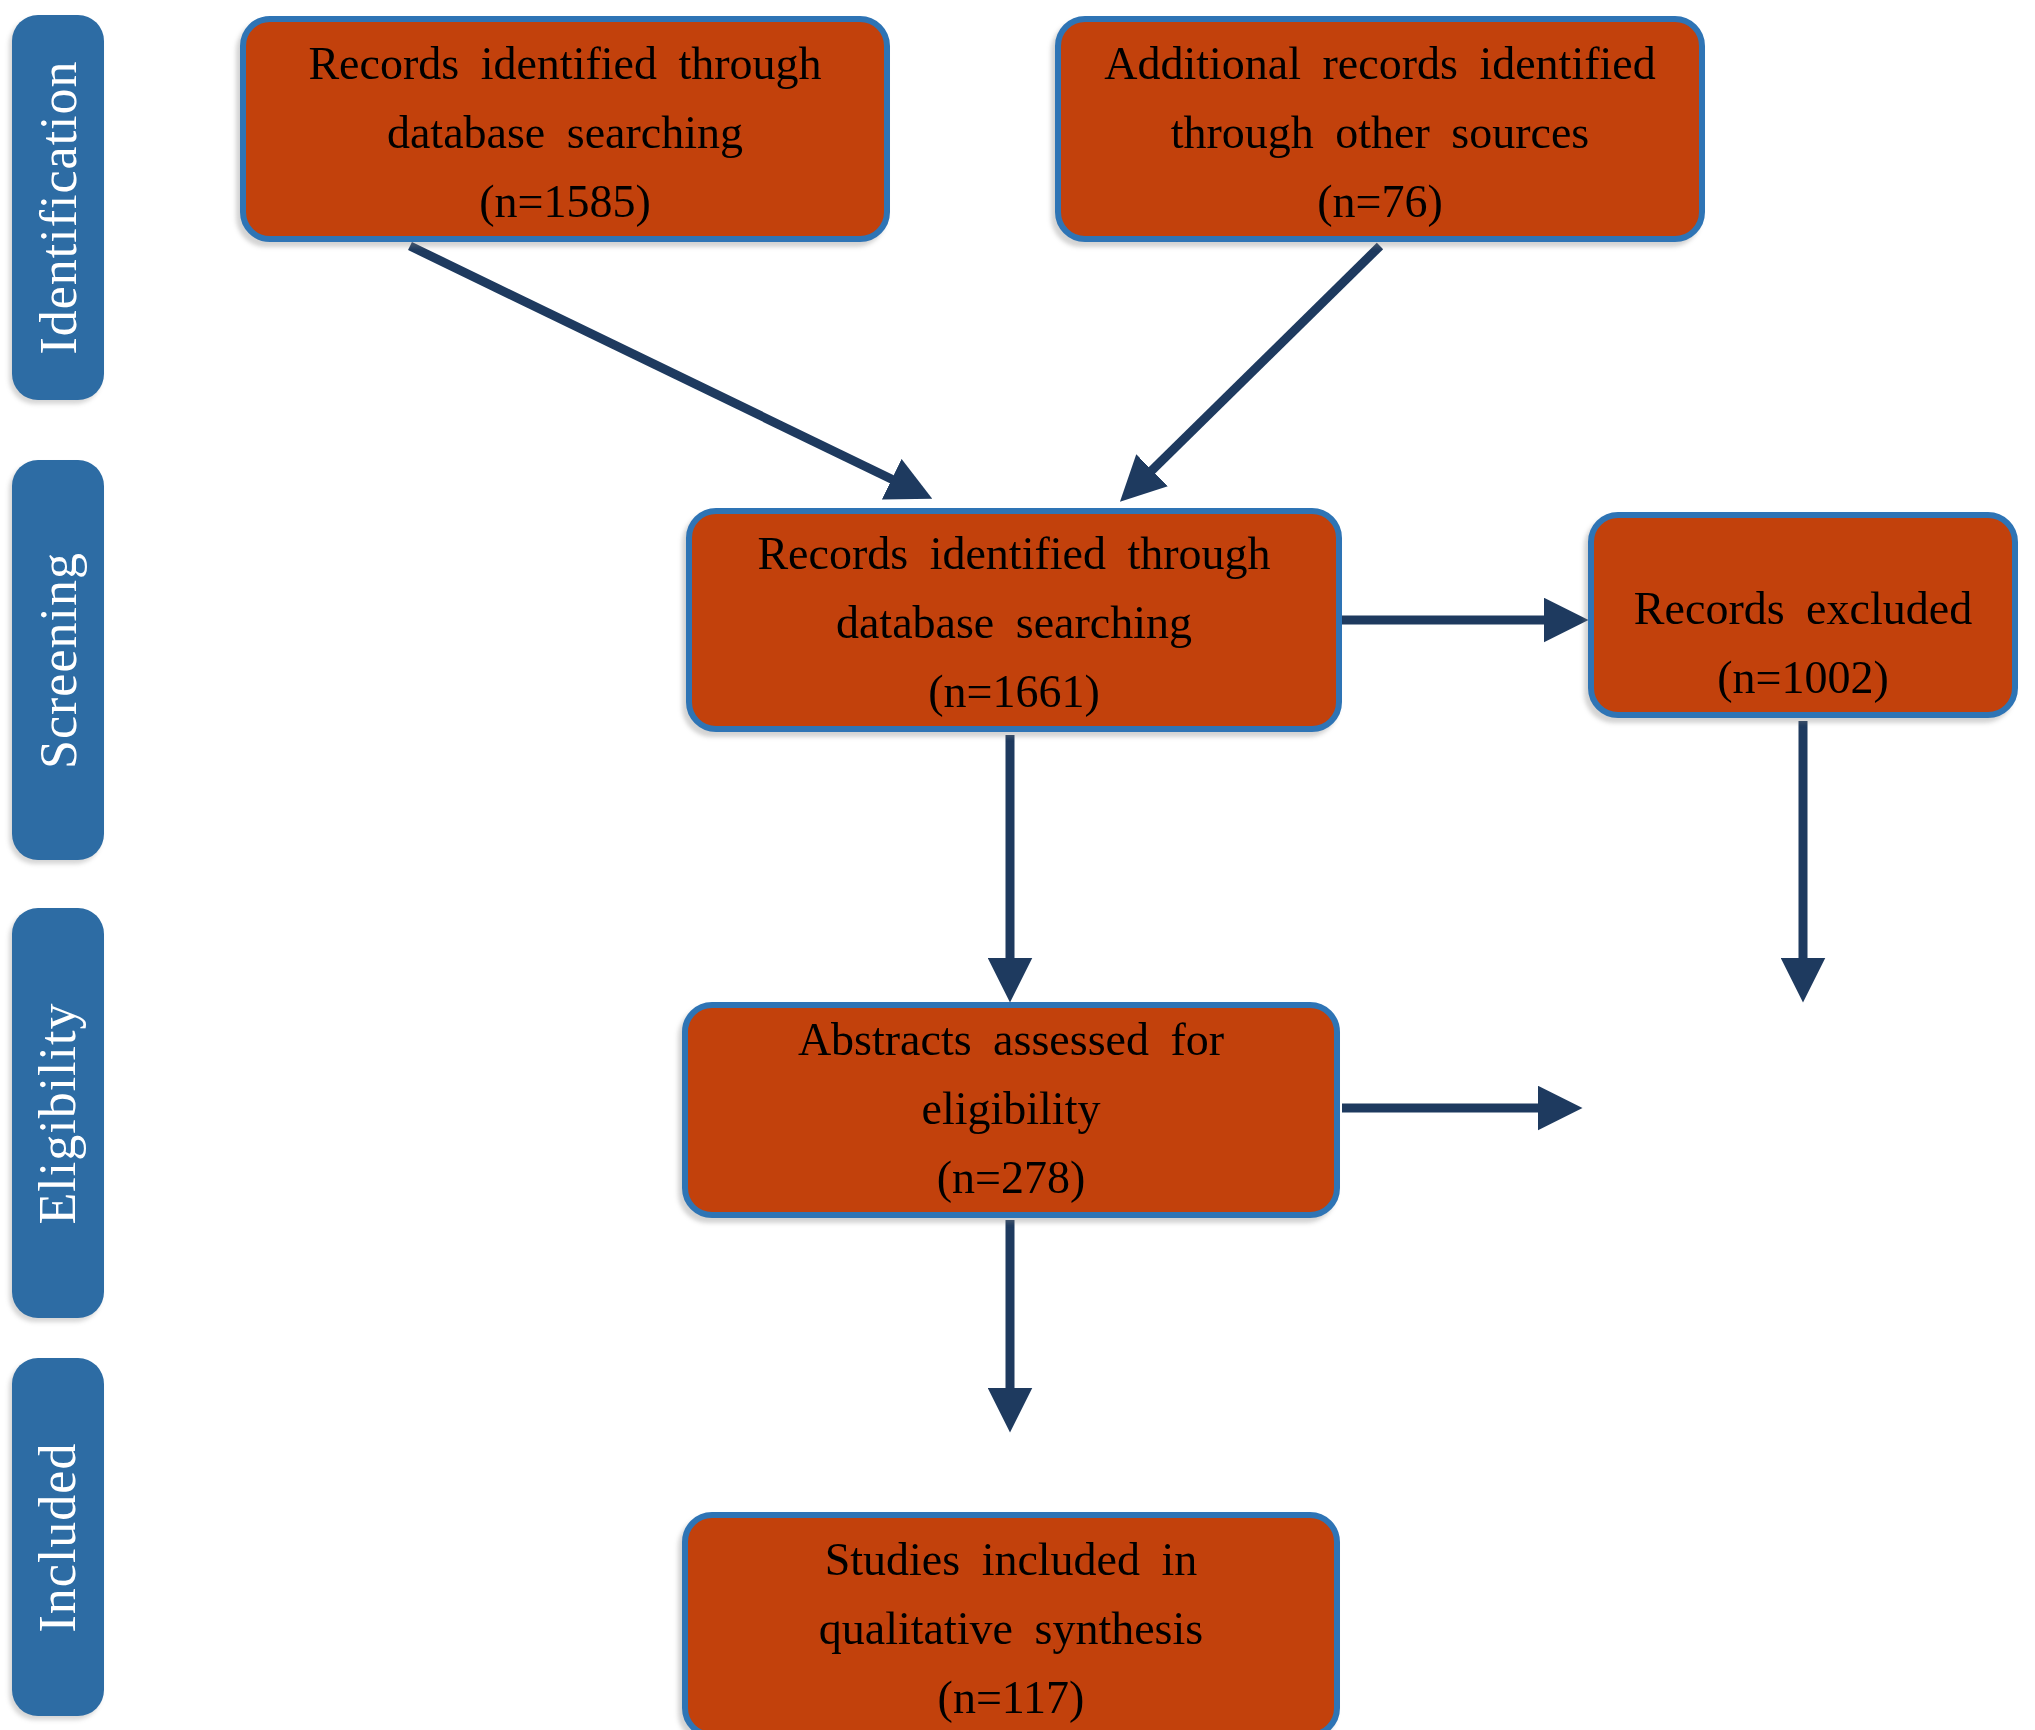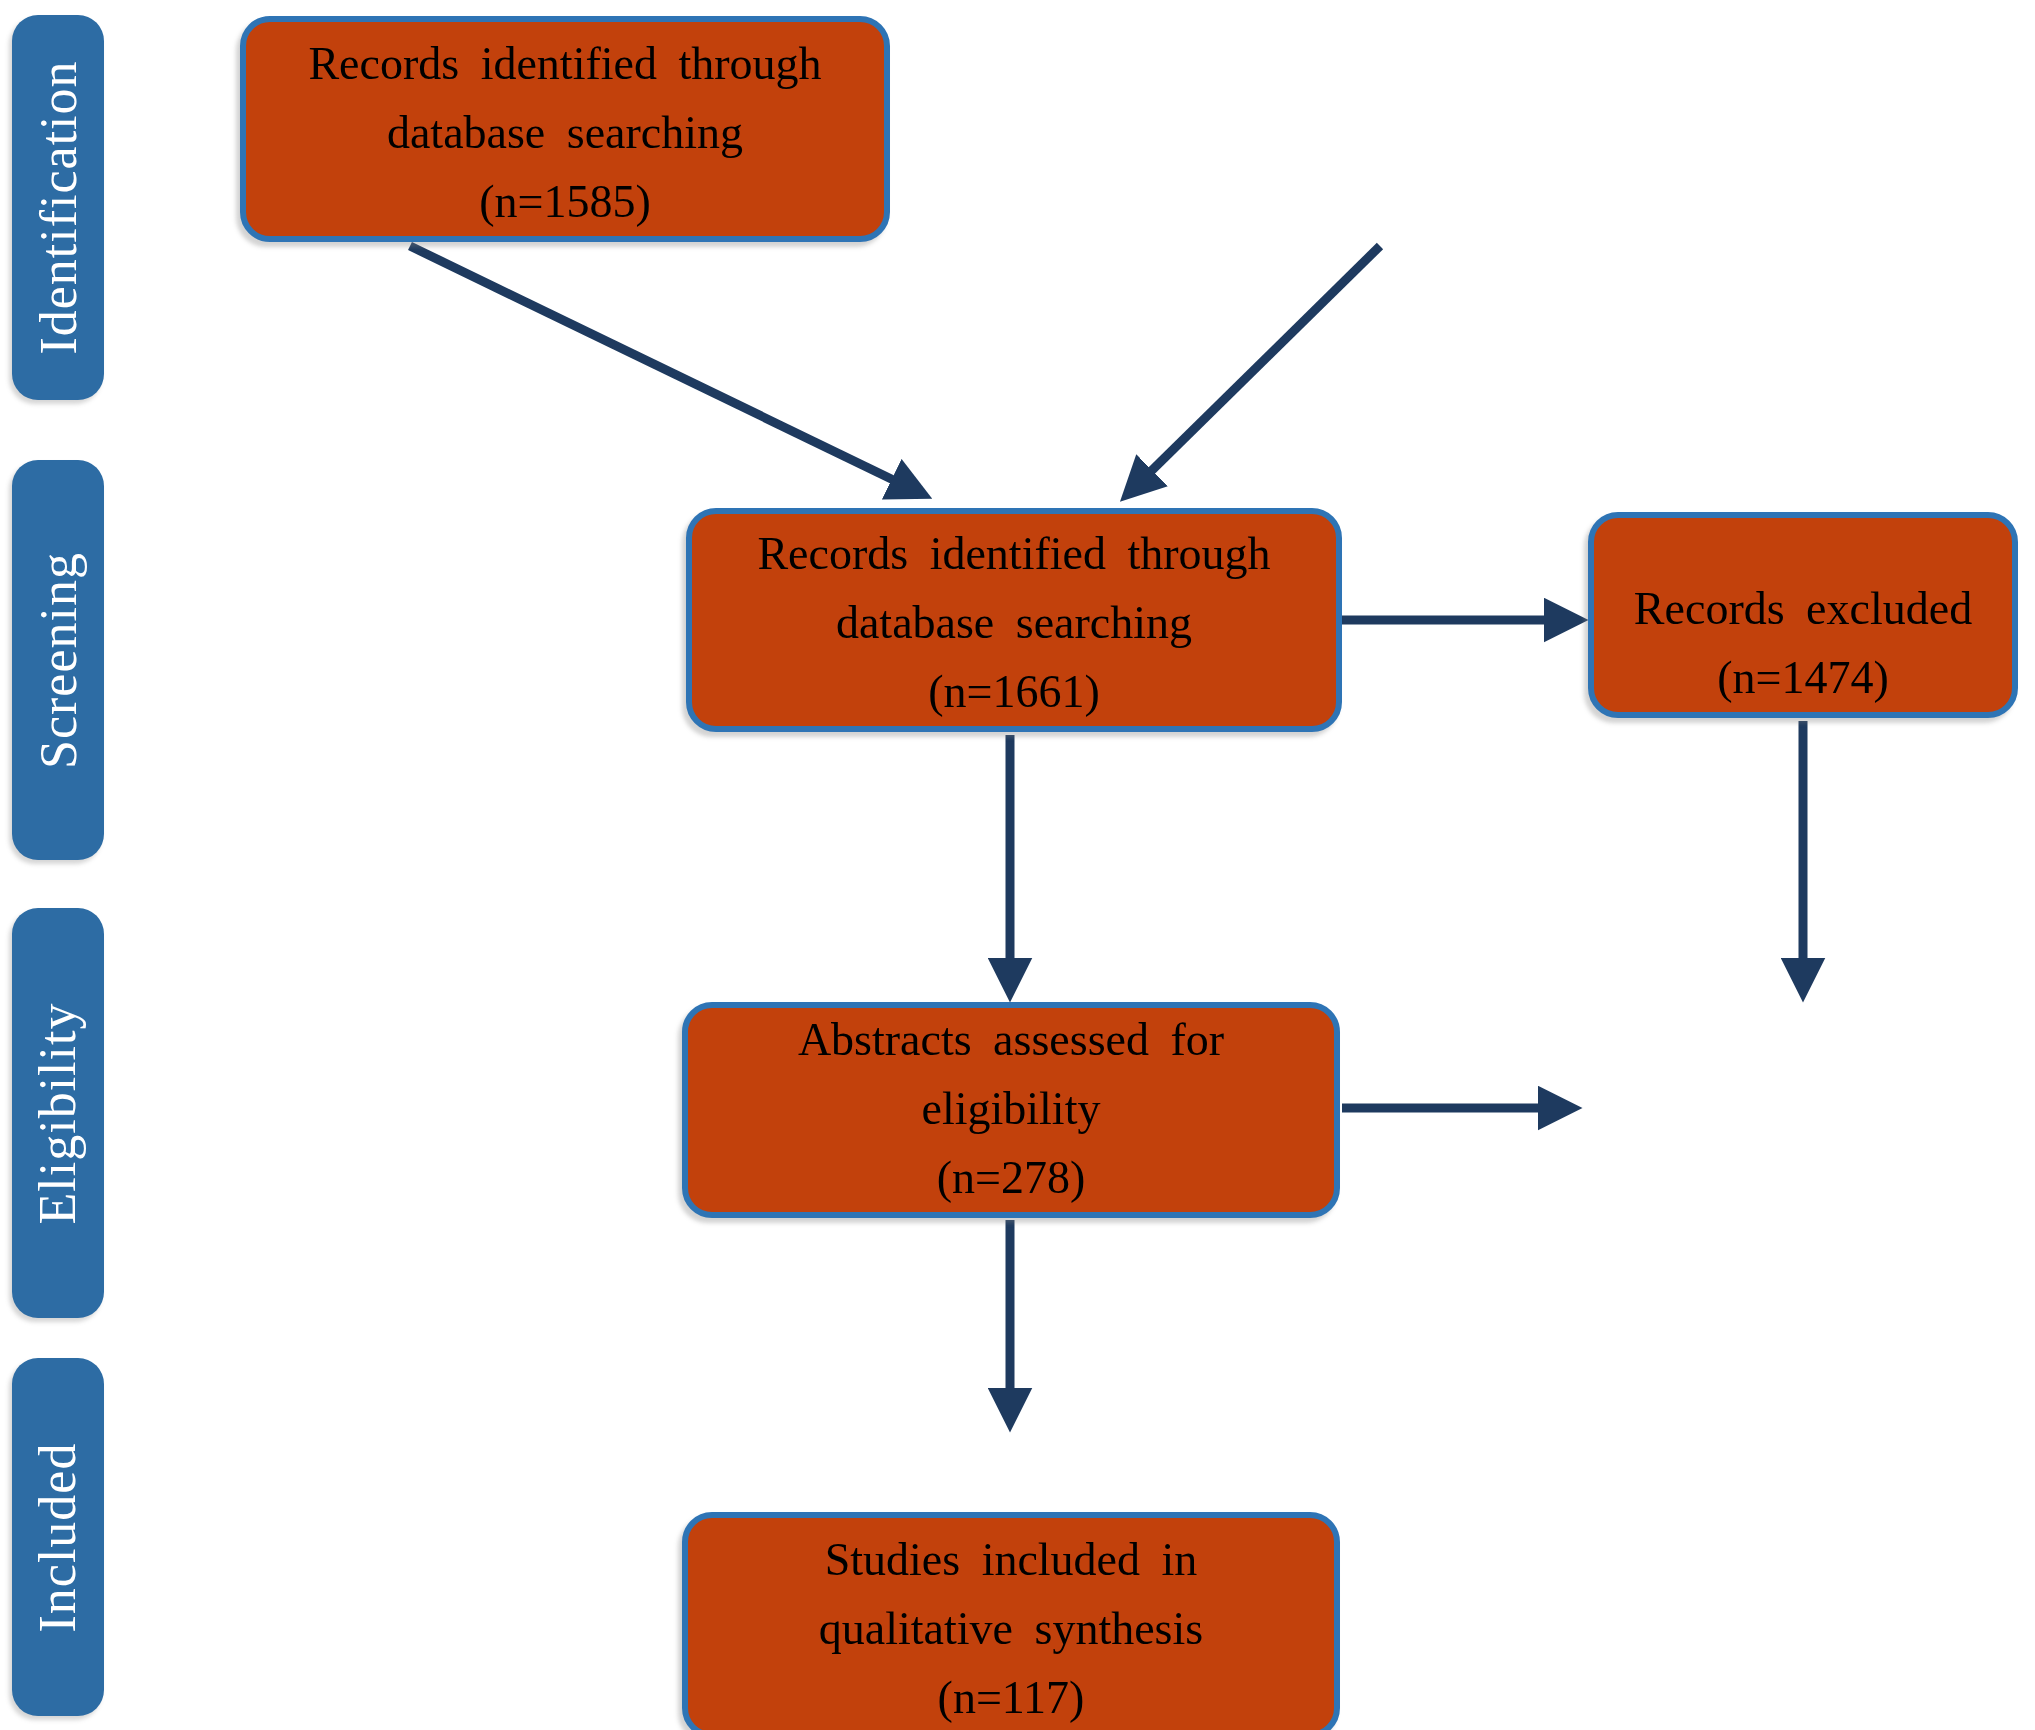--- a/index.html
+++ b/index.html
@@ -85,30 +85,35 @@
   <div class="band" style="top:1358px;height:358px;">
     <span class="band-label">Included</span>
   </div>
 
   <div class="box" style="left:240px;top:16px;width:650px;height:226px;">
     <div class="box-text">Records identified through
 database searching
 (n=1585)</div>
   </div>
 
+  <div class="box" style="left:1055px;top:16px;width:650px;height:226px;">
+    <div class="box-text">Additional records identified
+through other sources
+(n=76)</div>
+  </div>
 
   <div class="box" style="left:686px;top:508px;width:656px;height:224px;">
     <div class="box-text">Records identified through
 database searching
 (n=1661)</div>
   </div>
 
   <div class="box" style="left:1588px;top:512px;width:430px;height:206px;">
     <div class="box-text">Records excluded
-(n=1474)</div>
+(n=1002)</div>
   </div>
 
   <div class="box" style="left:682px;top:1002px;width:658px;height:216px;">
     <div class="box-text">Abstracts assessed for
 eligibility
 (n=278)</div>
   </div>
 
 
   <div class="box" style="left:682px;top:1512px;width:658px;height:226px;">

